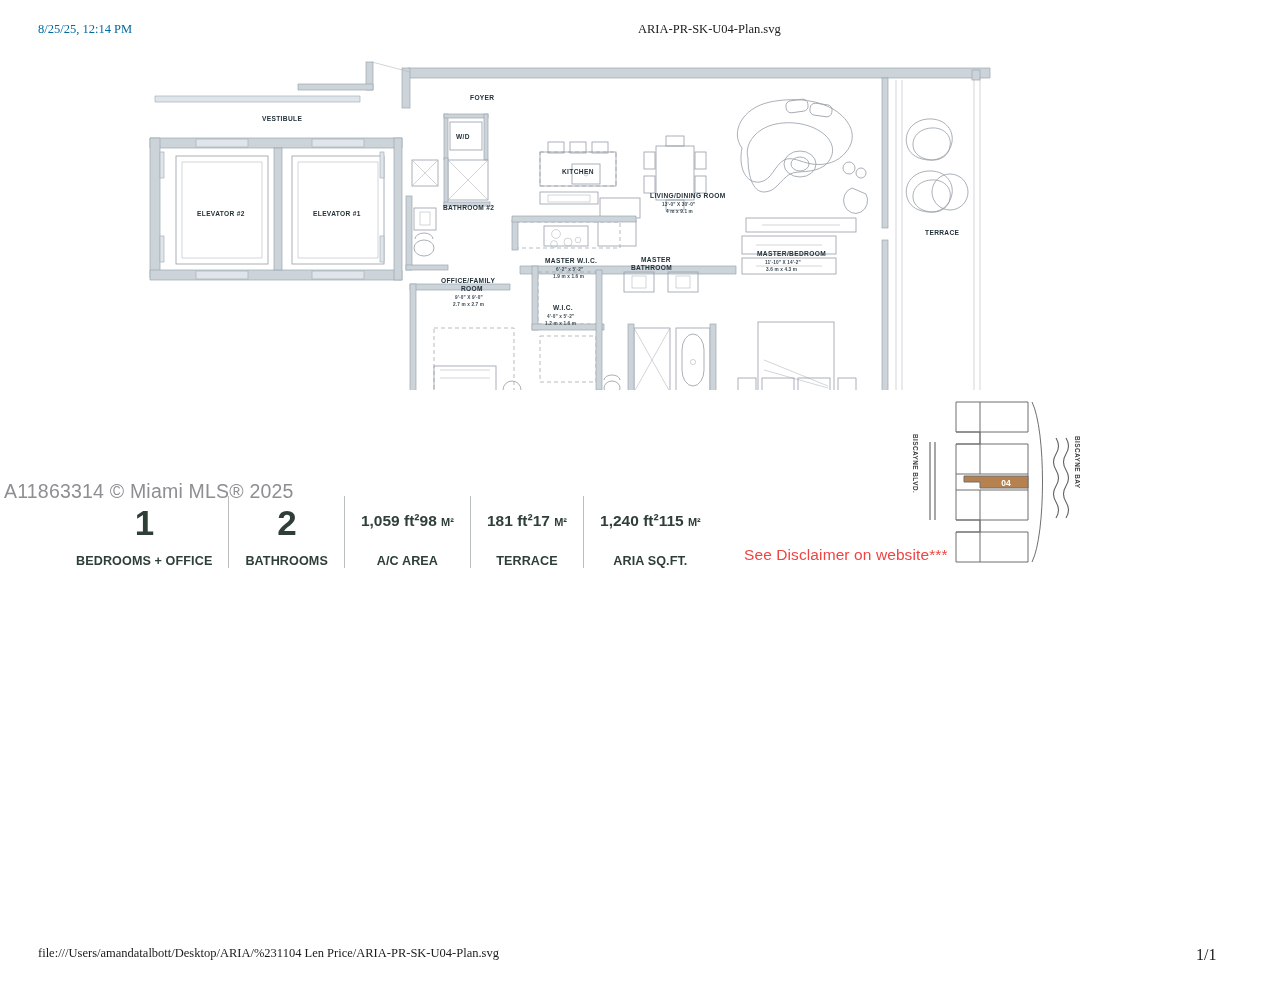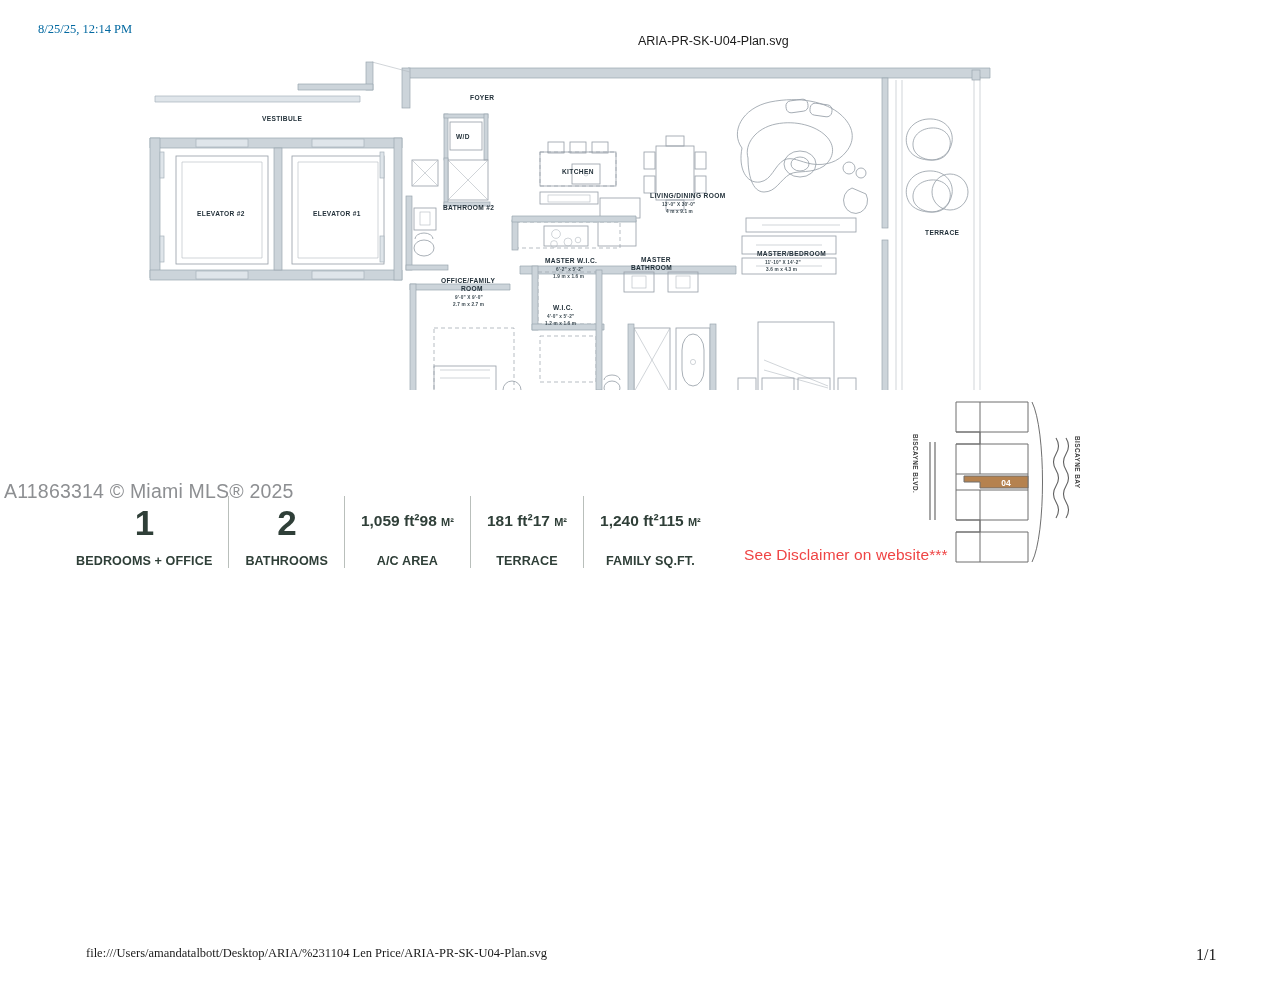--- a/index.html
+++ b/index.html
@@ -3,23 +3,23 @@
 <meta charset="utf-8">
 <style>
   html,body{margin:0;padding:0;}
   body{
     width:1280px;height:989px;background:#ffffff;overflow:hidden;
     font-family:"Liberation Sans",sans-serif;color:#111;position:relative;
   }
   
   .print-header{position:absolute;top:22px;left:0;width:1280px;height:18px;}
   .print-header .ph-left{position:absolute;left:38px;top:0;font-family:"Liberation Serif",serif;font-size:12.5px;color:#0369a1;white-space:nowrap;}
-  .print-header .ph-center{position:absolute;left:638px;top:0;font-family:Liberation Sans, sans-serif;font-size:12.5px;color:#1a1a1a;white-space:nowrap;margin-top:12px;}
+  .print-header .ph-center{position:absolute;left:638px;top:0;font-family:Liberation Serif, serif;font-size:12.5px;color:#1a1a1a;white-space:nowrap;}
   .print-footer{position:absolute;top:946px;left:0;width:1280px;height:18px;}
-  .print-footer .pf-left{position:absolute;left:38px;top:0;font-family:"Liberation Serif",serif;font-size:12.5px;color:#1a1a1a;white-space:nowrap;margin-left:48px;}
+  .print-footer .pf-left{position:absolute;left:38px;top:0;font-family:"Liberation Serif",serif;font-size:12.5px;color:#1a1a1a;white-space:nowrap;}
   .print-footer .pf-right{position:absolute;left:1196px;top:0;font-family:"Liberation Serif",serif;font-size:16px;color:#1a1a1a;white-space:nowrap;}
 
   
   #plan-canvas{position:absolute;left:0;top:40px;width:1280px;height:350px;}
   #plan-canvas svg{display:block;}
 
   
   .mls-watermark{
     position:absolute;left:4px;top:480px;font-size:19.5px;letter-spacing:.2px;
     color:#8d8f92;font-family:"Liberation Sans",sans-serif;white-space:nowrap;
@@ -302,21 +302,21 @@
     <div class="spec-stack">
       <div class="spec-num-row">
         <span>1,240</span>
         <span>ft²</span>
       </div>
       <div class="spec-num-row">
         <span>115</span>
         <span class="spec-unit">M²</span>
       </div>
     </div>
-    <div class="spec-label">FAMILY SQ.FT.</div>
+    <div class="spec-label">ARIA SQ.FT.</div>
   </div>
 
 </div>
 
 <div class="disclaimer">See Disclaimer on website***</div>
 
 <div id="key-plan">
   <svg width="215" height="180" viewBox="0 0 215 180" xmlns="http://www.w3.org/2000/svg">
     <defs>
       <style>

